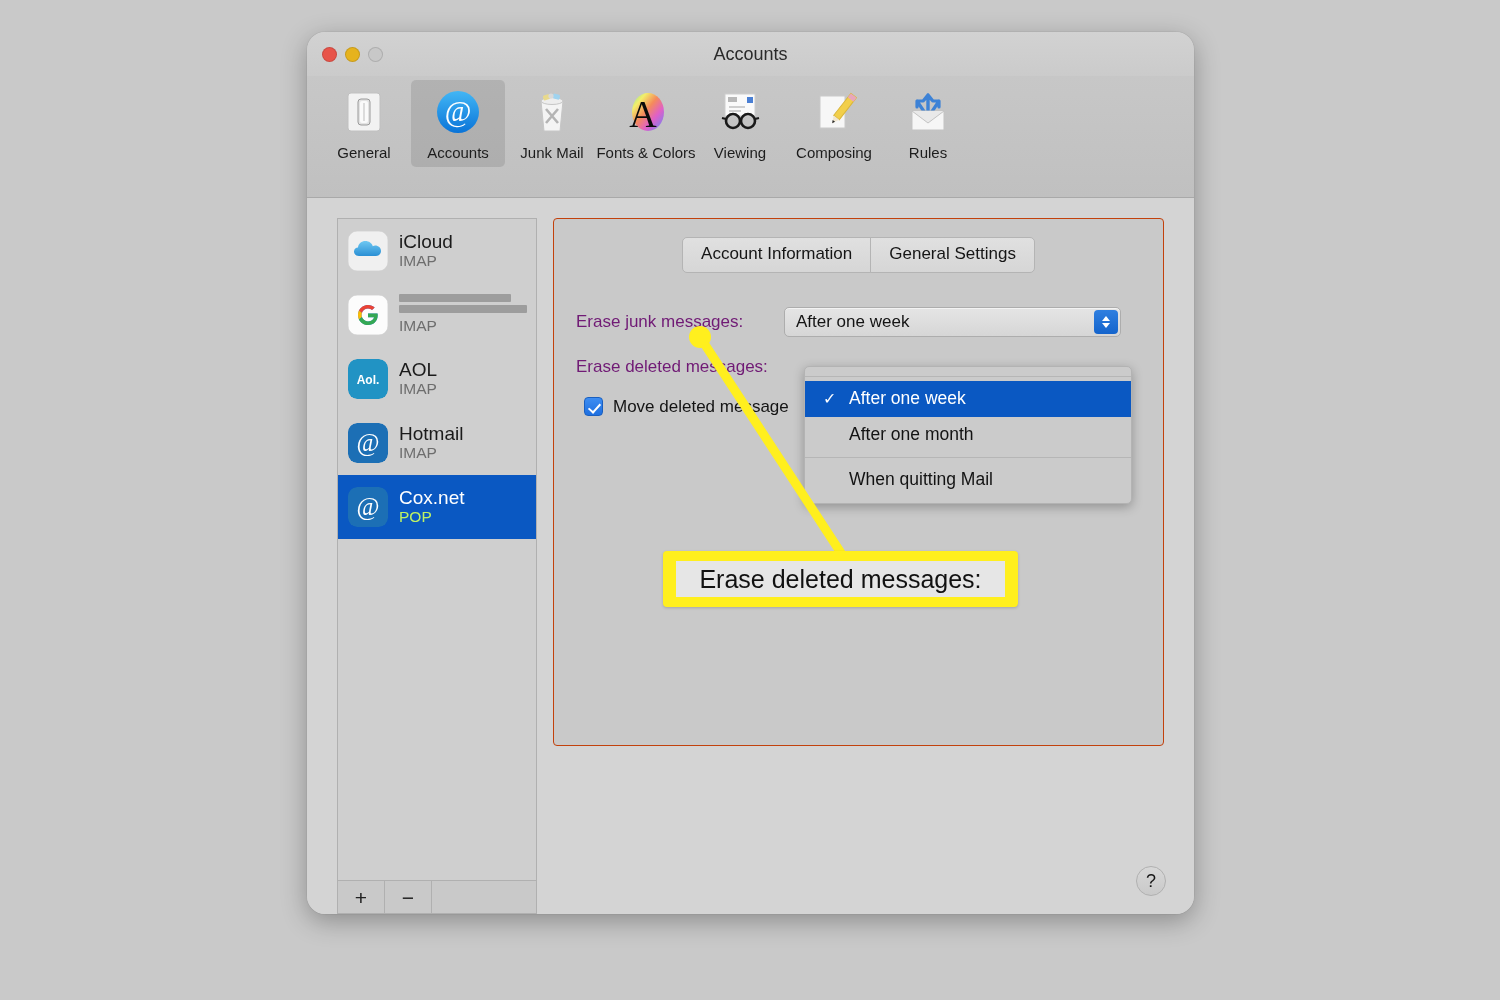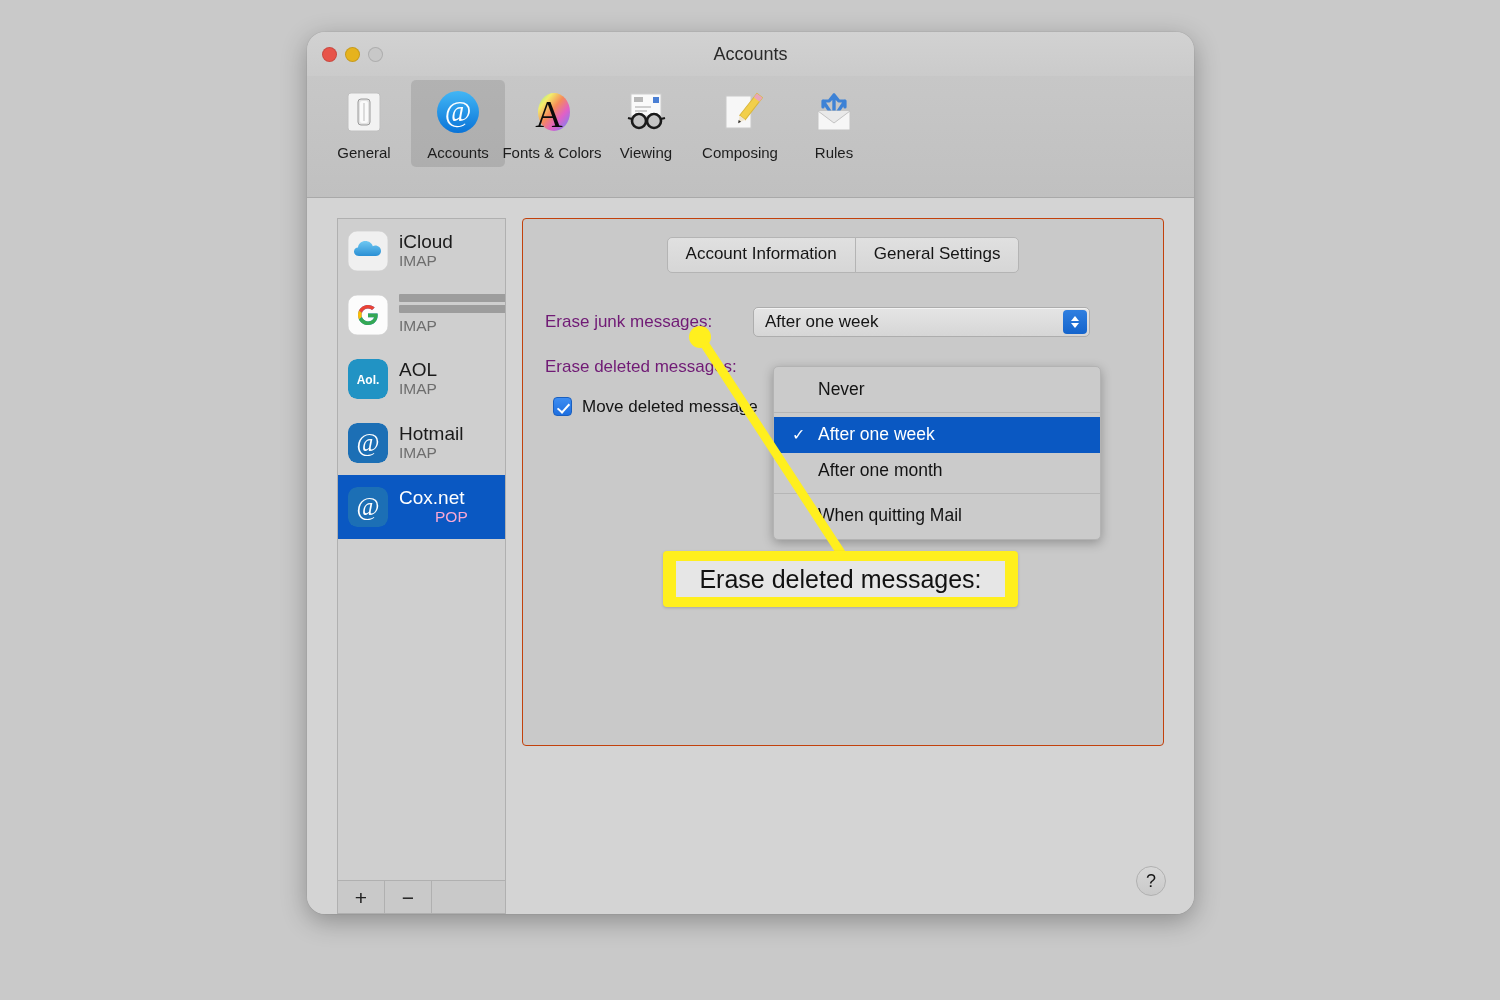--- a/index.html
+++ b/index.html
@@ -97,21 +97,21 @@
     position: relative;
     height: calc(882px - 44px - 122px);
     background: #d4d4d4;
     padding: 20px 30px 0 30px;
     display: flex;
     gap: 16px;
   }
 
   
   .sidebar-wrap {
-    width: 169px;
+    width: 200px;
     display: flex;
     flex-direction: column;
   }
   .account-list {
     flex: 1;
     background: #cfcfcf;
     border: 1px solid #b0b0b0;
     border-bottom: none;
     overflow: hidden;
   }
@@ -136,21 +136,21 @@
     color: #1b1b1b;
     line-height: 1.12;
     white-space: nowrap;
   }
   .acct.selected .acct-name { color: #fff; }
   .acct-proto {
     font-size: 15.5px;
     color: #6e6e6e;
     line-height: 1.2;
   }
-  .acct.selected .acct-proto { color: #f9a8d4; margin-left: 36px; }
+  .acct.selected .acct-proto { color: #bef264; }
   .redacted {
     display: block;
     margin-bottom: 4px;
   }
   .redacted i {
     display: block;
     height: 8px;
     background: #9d9d9d;
     margin-bottom: 3px;
     border-radius: 1px;
@@ -408,20 +408,33 @@
                 <stop offset="1" stop-color="#0a74d8"></stop>
           </linearGradient>
             </defs>
           <circle cx="23" cy="23" r="21" fill="url(#atg)"></circle>
           <text x="23" y="32" font-family="'Liberation Serif',serif" font-size="29" fill="#fff" text-anchor="middle">@</text>
         </svg>
       </div>
       <div class="tb-label">Accounts</div>
     </div>
 
+    <div class="tb-item">
+      <div class="tb-icon">
+        <svg width="46" height="46" viewBox="0 0 46 46">
+          <path d="M12 12 L34 12 L31 42 L15 42 Z" fill="#f4f4f4" stroke="#c6c6c6"></path>
+          <ellipse cx="23" cy="12" rx="11" ry="3.5" fill="#ededed" stroke="#c6c6c6"></ellipse>
+          <rect x="14" y="6" width="7" height="5" rx="1.4" fill="#e8d98c" transform="rotate(-18 17 8)"></rect>
+          <rect x="24" y="5" width="7" height="5" rx="1.4" fill="#9fd3ef" transform="rotate(16 27 7)"></rect>
+          <circle cx="22" cy="7" r="2.6" fill="#d9d9d9"></circle>
+          <path d="M17 20 L29 34 M29 20 L17 34" stroke="#b4b4b4" stroke-width="2.6" fill="none"></path>
+        </svg>
+      </div>
+      <div class="tb-label">Junk Mail</div>
+    </div>
 
     <div class="tb-item">
       <div class="tb-icon">
         <svg width="46" height="46" viewBox="0 0 46 46">
           <defs>
             <linearGradient id="cw1" x1="0" y1="0" x2="1" y2="1">
               <stop offset="0" stop-color="#7de3a8"></stop>
               <stop offset="0.22" stop-color="#f3ee6a"></stop>
               <stop offset="0.45" stop-color="#f58b5a"></stop>
               <stop offset="0.68" stop-color="#e060c8"></stop>
@@ -597,21 +610,20 @@
         <div class="form-row">
           <div class="form-label">Erase deleted messages:</div>
         </div>
 
         <div class="check-row">
           <div class="checkbox"></div>
           <div class="check-label">Move deleted message</div>
         </div>
 
         <div class="menu">
-          <div class="menu-item">Never</div>
           <div class="menu-sep"></div>
           <div class="menu-item checked">After one week</div>
           <div class="menu-item">After one month</div>
           <div class="menu-sep"></div>
           <div class="menu-item">When quitting Mail</div>
         </div>
 
       </div>
     </div>
 

